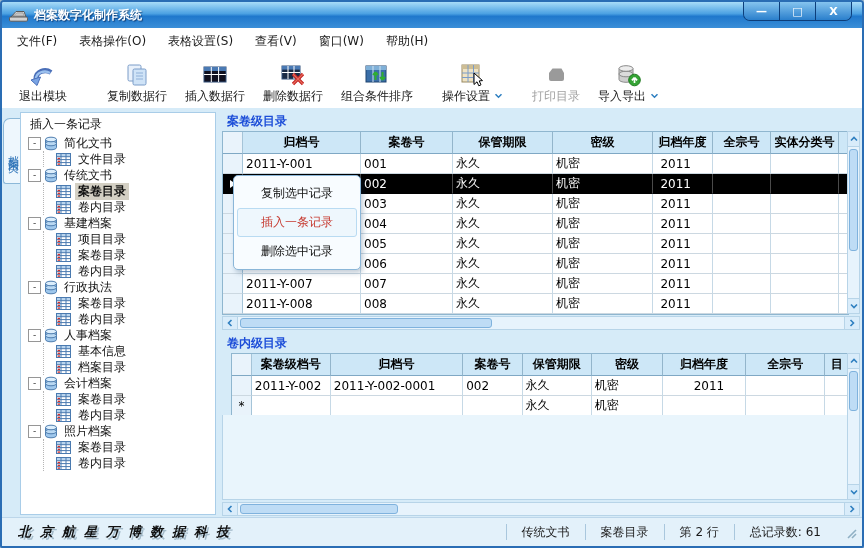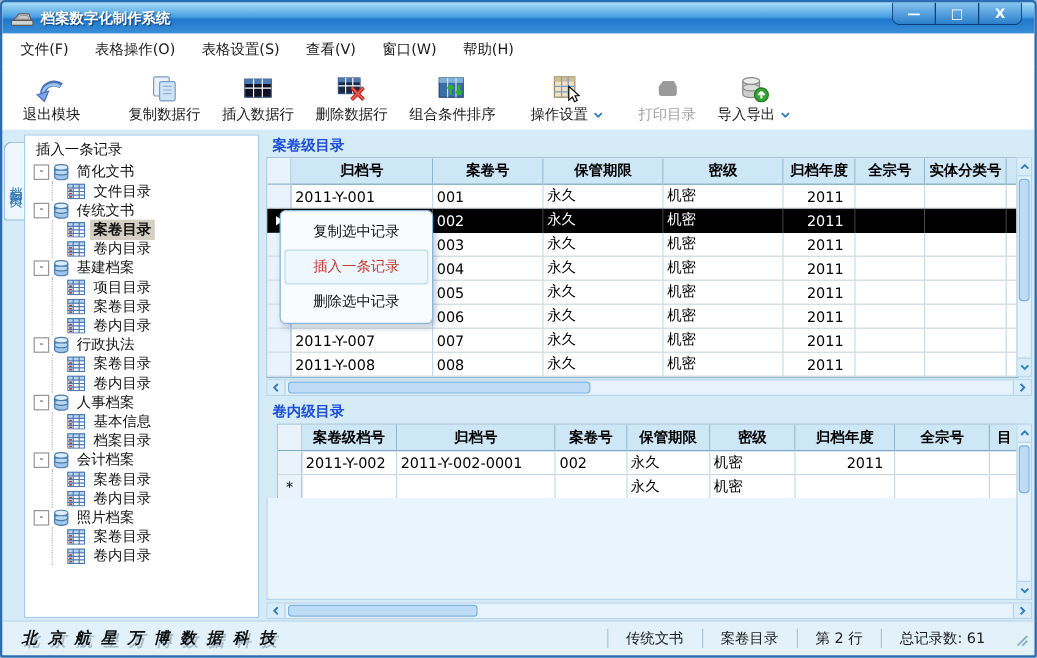--- a/index.html
+++ b/index.html
@@ -16,21 +16,21 @@
   .win-btn{width:35px;height:18px;display:flex;align-items:center;justify-content:center;color:#fff;
     font-weight:bold;font-size:11px;line-height:1;background:linear-gradient(180deg,#85c4ef,#2a7fcc);
     border-left:1px solid #0d3e7a;cursor:pointer;}
   .win-btn:first-child{border-left:none;}
   
   .menubar{position:absolute;left:0;top:26px;right:0;height:27px;background:#fff;display:flex;
     align-items:center;padding-left:4px;border-bottom:1px solid #e3e3e3;}
   .menu-item{padding:0 11px;font-size:12px;color:#1a1a1a;line-height:27px;cursor:default;}
   
   .toolbar{position:absolute;left:0;top:53px;right:0;height:53px;background:#fff;display:flex;
-    align-items:flex-start;padding:1px 8px 0;border-bottom:2px solid #000000;}
+    align-items:center;padding:1px 8px 0;border-bottom:2px solid #000000;}
   .tool-btn{display:flex;flex-direction:column;align-items:center;justify-content:flex-end;
     padding:2px 9px 4px;font-size:12px;color:#1a1a1a;cursor:pointer;}
   .tool-btn.disabled{color:#a2a2a2;cursor:default;}
   .tool-icon{height:28px;display:flex;align-items:flex-end;justify-content:center;}
   .tool-labelwrap{display:flex;align-items:center;gap:4px;margin-top:1px;white-space:nowrap;}
   .tool-sep{width:1px;background:#cde2f2;margin:5px 5px;}
   .chev{display:inline-flex;align-items:center;}
   
   .content-bg{position:absolute;left:0;top:106px;right:0;bottom:28px;background:#d6ebf8;}
   .side-tab{position:absolute;left:1px;top:116px;width:16px;height:64px;background:#eef7fd;
@@ -51,21 +51,21 @@
   
   .panel-title{position:absolute;font-size:12px;font-weight:bold;color:#1d4ed8;padding-left:5px;}
   .datatable{position:absolute;background:#fff;border:1px solid #8fb6cf;box-sizing:content-box;}
   .trow{display:flex;height:20px;background:#fff;}
   .trow.header{height:22px;}
   .cell{box-sizing:border-box;height:100%;border-right:1px solid #c6d9e6;border-bottom:1px solid #ccd8e1;
     padding:0 3px;font-size:12px;white-space:nowrap;overflow:hidden;display:flex;align-items:center;color:#000;}
   .header .cell{justify-content:center;font-weight:bold;background:#cde7f7;
     border-right:1px solid #93b5cb;border-bottom:1px solid #7fa8c4;}
   .cell.sel{justify-content:center;background:#e9f3fb;border-right:1px solid #a5c4d8;padding:0;}
-  .cell.num{justify-content:flex-end;padding-right:9px;}
+  .cell.num{justify-content:flex-end;padding-right:21px;}
   .trow.selected,.trow.selected .cell{background:#000;color:#fff;}
   .trow.selected .cell{border-right-color:#4a4a4a;border-bottom-color:#000;}
   .sel-arrow{width:0;height:0;border-top:4px solid transparent;border-bottom:4px solid transparent;border-left:6px solid #fff;}
   
   .hscroll,.vscroll{position:absolute;background:#e7f3fc;border:1px solid #b7d4e8;box-sizing:border-box;display:flex;}
   .hscroll{flex-direction:row;align-items:stretch;}
   .vscroll{flex-direction:column;align-items:stretch;}
   .scroll-btn{flex:none;display:flex;align-items:center;justify-content:center;background:#d9ecfa;cursor:pointer;}
   .hscroll .scroll-btn{width:14px;border-right:1px solid #b7d4e8;}
   .hscroll .scroll-btn:last-child{border-right:none;border-left:1px solid #b7d4e8;}

